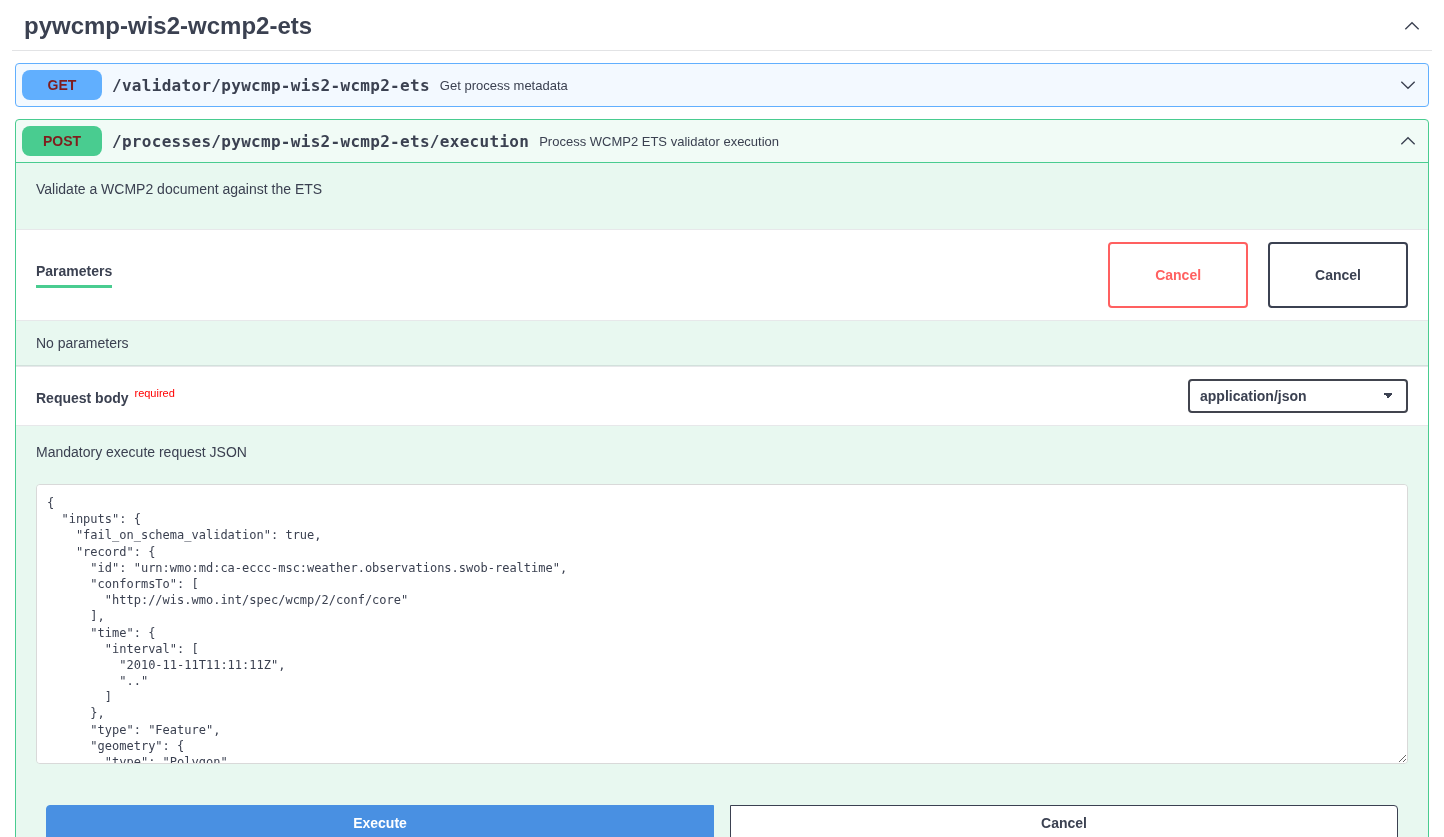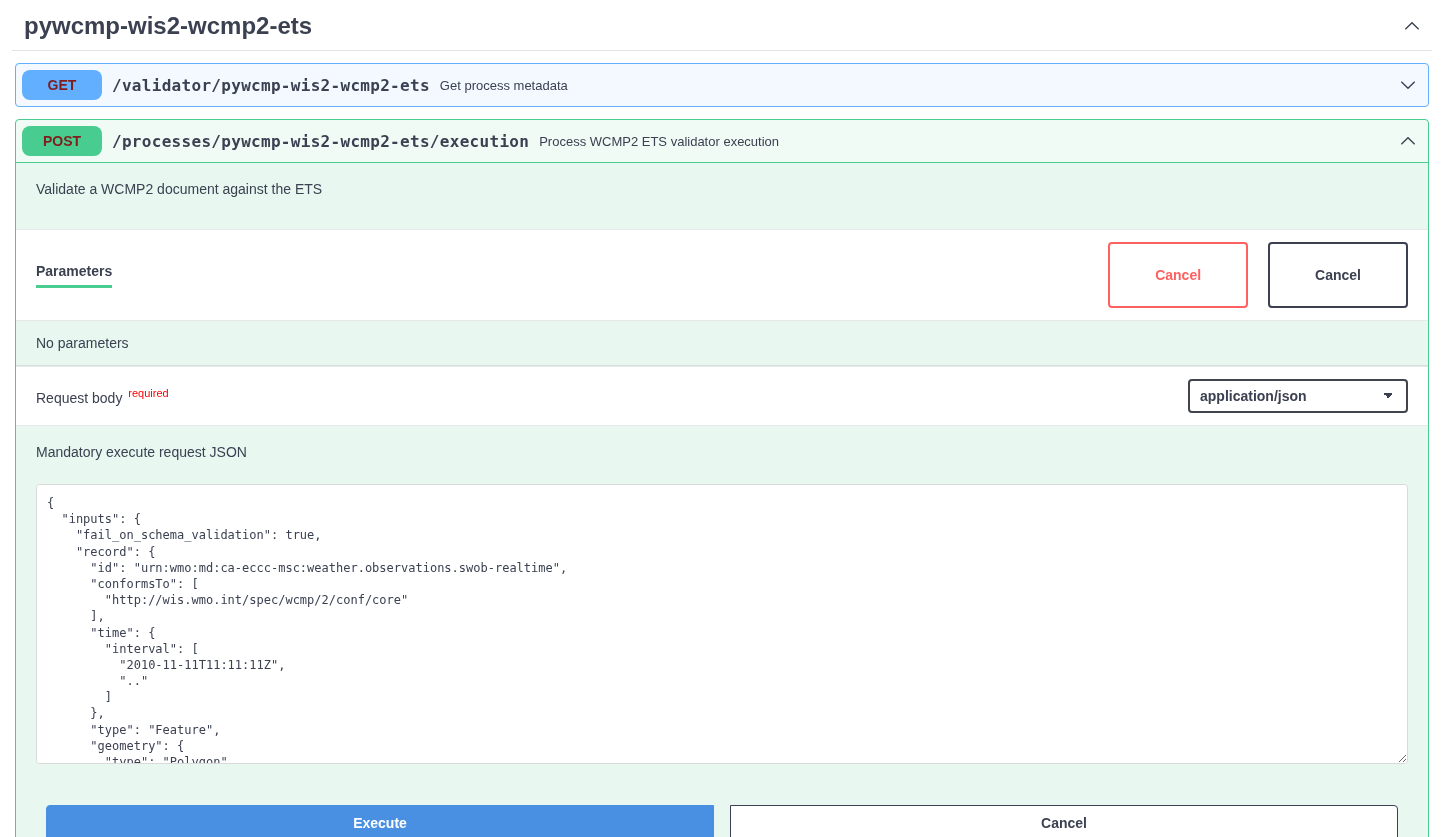--- a/index.html
+++ b/index.html
@@ -129,21 +129,21 @@
     margin-left: 16px;
   }
   .noparams {
     padding: 14px 20px;
     font-size: 14px;
     color: #3b4151;
     border-bottom: 1px solid rgba(59,65,81,0.12);
   }
   .reqbody-title {
     font-size: 14px;
-    font-weight: 400;
+    font-weight: 700;
     color: #3b4151;
   }
   .required {
     font-size: 11px;
     color: #ff0000;
     vertical-align: super;
     margin-left: 2px;
     font-weight: 400;
   }
   .contenttype-select {

